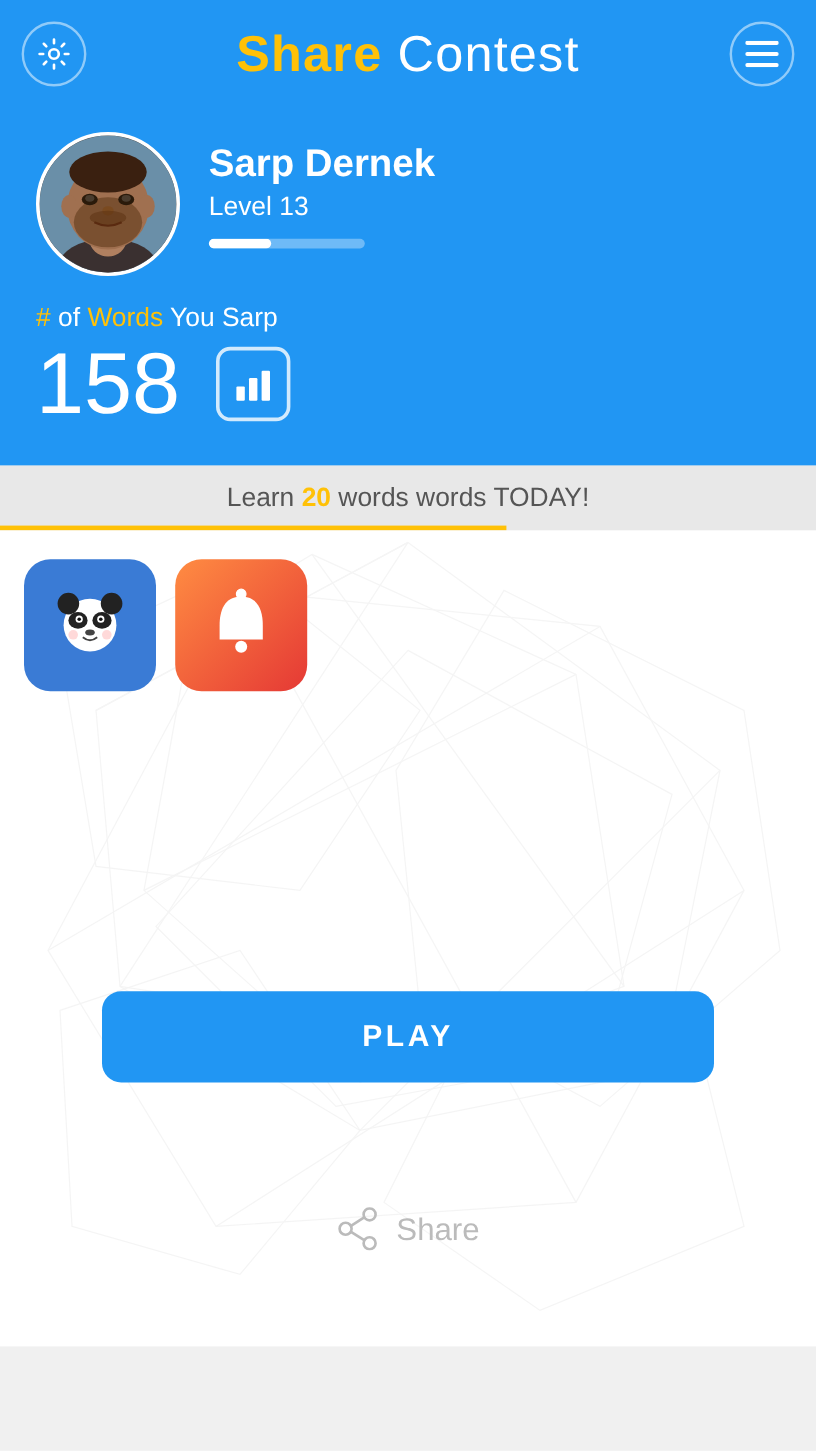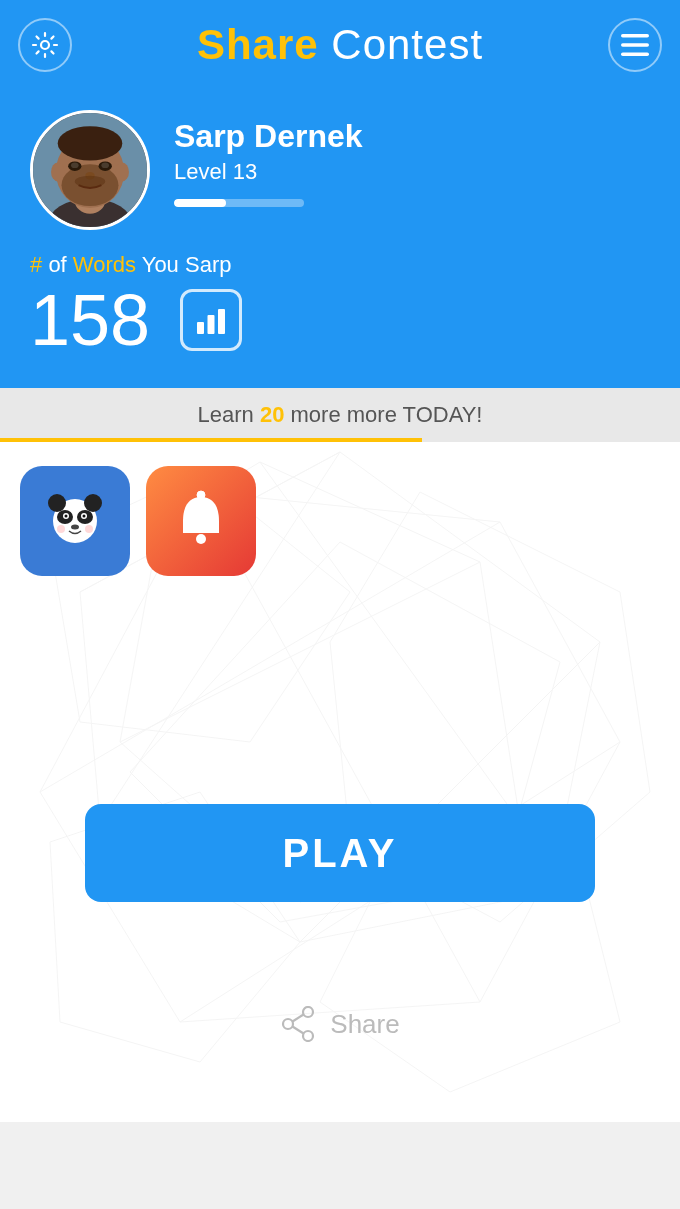--- a/index.html
+++ b/index.html
@@ -207,26 +207,26 @@
       margin-top: auto;
       padding: 0 70px;
       position: absolute;
       bottom: 220px;
       left: 0;
       right: 0;
     }
     .play-btn {
       width: 100%;
       max-width: 510px;
-      height: 98px;
+      height: 76px;
       background: #2196F3;
       border: none;
       border-radius: 16px;
       color: #fff;
-      font-size: 40px;
+      font-size: 25px;
       font-weight: 700;
       letter-spacing: 3px;
       cursor: pointer;
       display: flex;
       align-items: center;
       justify-content: center;
     }
 
     
     .share-wrap {
@@ -325,21 +325,21 @@
           <rect x="4" y="20" width="7" height="12" rx="1" fill="white"></rect>
           <rect x="14.5" y="13" width="7" height="19" rx="1" fill="white"></rect>
           <rect x="25" y="7" width="7" height="25" rx="1" fill="white"></rect>
         </svg>
       </div>
     </div>
   </div>
 </div>
 
 <div class="banner">
-  <span>Learn </span><span class="num-highlight">20</span><span> more more TODAY!</span>
+  <span>Learn </span><span class="num-highlight">20</span><span> words words TODAY!</span>
   <div class="banner-progress" style="width:62%"></div>
 </div>
 
 <div class="main-content" style="height: 680px;">
 
   <svg class="geo-bg" viewBox="0 0 680 680" xmlns="http://www.w3.org/2000/svg">
     <g stroke="#aaa" stroke-width="1" fill="none">
       <polygon points="340,10 600,200 550,450 300,500 100,380 80,150"></polygon>
       <polygon points="200,50 500,80 620,300 480,560 180,580 40,350"></polygon>
       <polygon points="340,100 560,220 500,440 280,480 130,330"></polygon>

